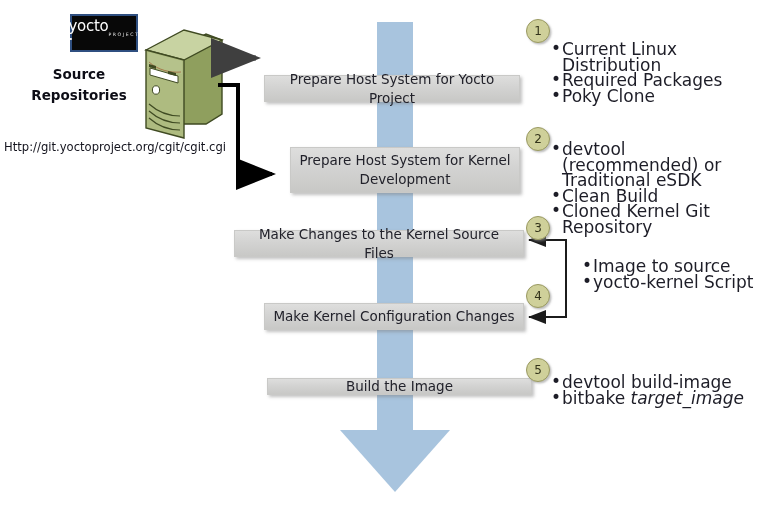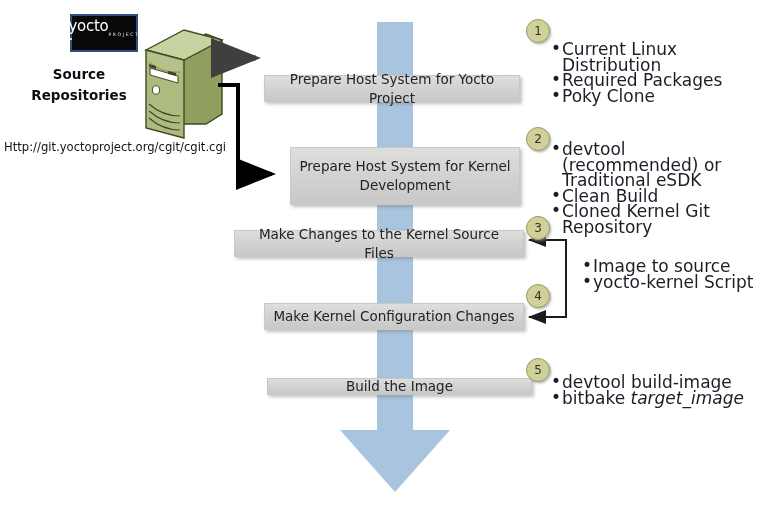--- a/index.html
+++ b/index.html
@@ -216,21 +216,21 @@
 
     <polyline points="218,85 238,85 238,174 272,174" fill="none" stroke="#000000" stroke-width="4" marker-end="url(#ahBlack)"></polyline>
 
     <polyline points="529,240 566,240 566,317 529,317" fill="none" stroke="#1c1c1c" stroke-width="2"></polyline>
     <path d="M528,240 L546,233 L546,247 z" fill="#1c1c1c"></path>
     <path d="M528,317 L546,310 L546,324 z" fill="#1c1c1c"></path>
   </svg>
 
   <div class="pbox" style="left:264px; top:45px; width:256px; height:27px;margin-top:30px;">Prepare Host System for Yocto Project</div>
 
-  <div class="pbox" style="left:290px; top:147px; width:230px; height:58px; white-space:pre-line;">Prepare Host System for Kernel Development</div>
+  <div class="pbox" style="left:290px; top:147px; width:230px; height:46px; white-space:pre-line;">Prepare Host System for Kernel Development</div>
 
   <div class="pbox" style="left:234px; top:230px; width:290px; height:27px;">Make Changes to the Kernel Source Files</div>
 
   <div class="pbox" style="left:264px; top:303px; width:260px; height:27px;">Make Kernel Configuration Changes</div>
 
   <div class="pbox" style="left:267px; top:378px; width:265px; height:17px;">Build the Image</div>
 
   <div class="badge" style="left:526px; top:19px;">1</div>
   <div class="badge" style="left:526px; top:127px;">2</div>
   <div class="badge" style="left:526px; top:216px;">3</div>

